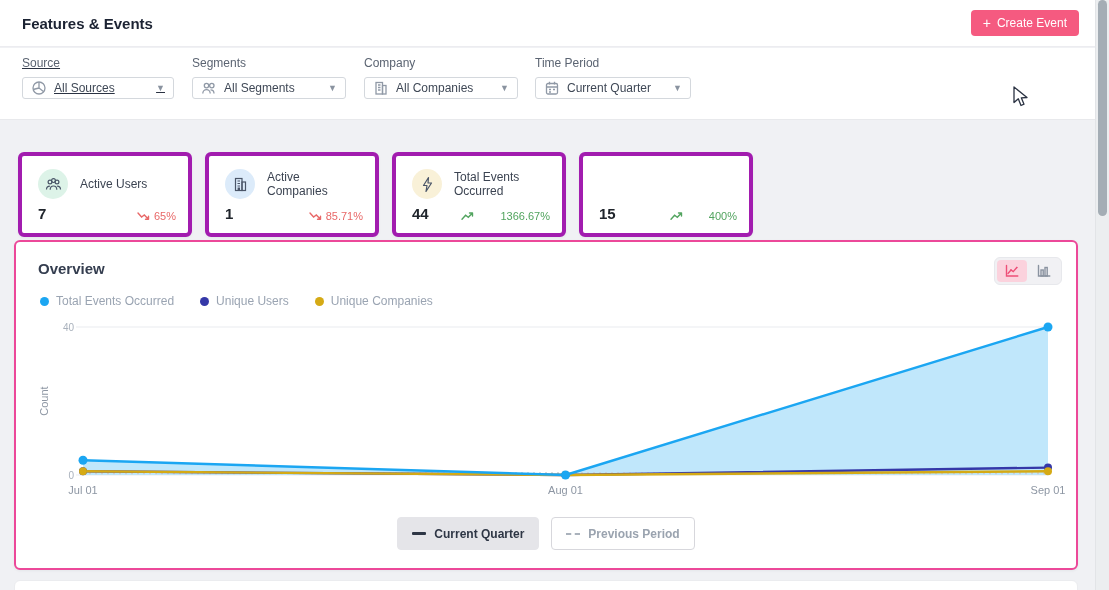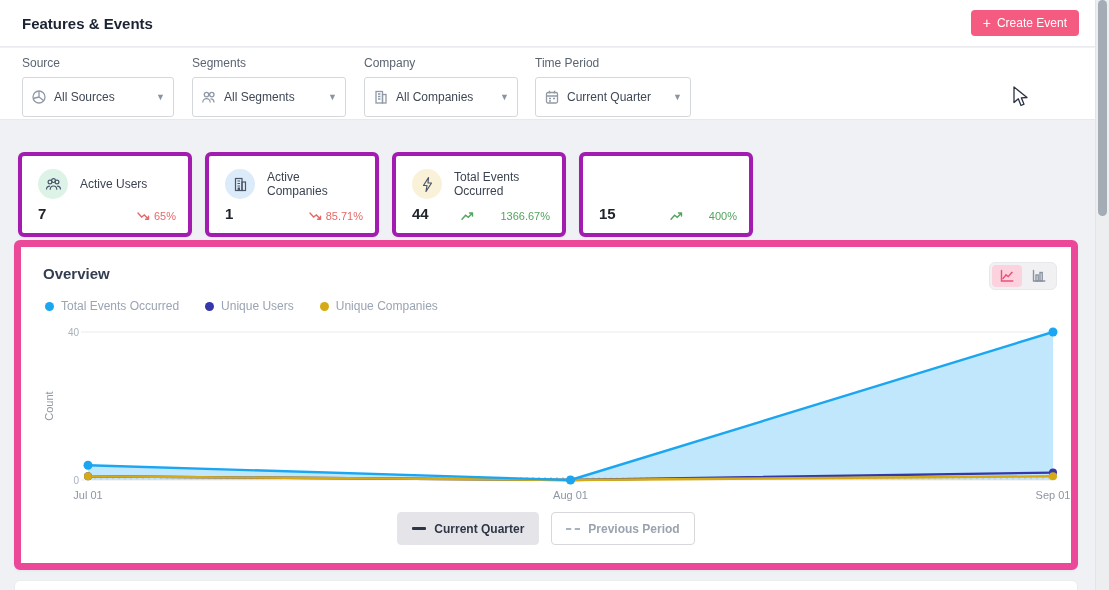--- a/index.html
+++ b/index.html
@@ -24,21 +24,21 @@
   }
   .create-btn .plus { font-size:14px; line-height:1; }
   
   .filterbar {
     position:absolute; left:0; top:48px; width:1095px; height:72px;
     background:#fff; border-bottom:1px solid #e8e9ec;
   }
   .filter-group { position:absolute; top:8px; }
   .filter-label { font-size:12px; color:#5b6472; margin-bottom:7px; }
   .dropdown {
-    height:40px; background:#fff; border:1px solid #d4d8dd; border-radius:3px;
+    height:22px; background:#fff; border:1px solid #d4d8dd; border-radius:3px;
     display:flex; align-items:center; padding:0 8px; cursor:pointer; gap:7px;
   }
   .dropdown .dd-value { font-size:12px; color:#3f4856; flex:1; }
   .dropdown .caret { color:#8a93a0; font-size:9px; }
   .f-icon { width:16px; height:16px; flex:none; }
   .f-icon svg { display:block; }
   
   .stat-card {
     position:absolute; top:152px; width:174px; height:85px; background:#fff;
     border:4px solid #a21caf; border-radius:6px;
@@ -58,21 +58,21 @@
     position:absolute; left:16px; right:12px; bottom:11px;
     display:flex; align-items:flex-end; justify-content:space-between;
   }
   .stat-value { font-size:15px; font-weight:700; color:#20252c; }
   .trend { display:flex; align-items:center; gap:4px; font-size:11px; }
   .trend.down { color:#e86868; }
   .trend.up   { color:#52a45f;gap:26px; }
   
   .overview-card {
     position:absolute; left:14px; top:240px; width:1064px; height:330px;
-    background:#fff; border:7px solid #ec4899; border-radius:6px;
+    background:#fff; border:2px solid #ec4899; border-radius:6px;
     box-shadow:0 1px 3px rgba(20,30,50,.05);
   }
   .overview-title { position:absolute; left:22px; top:18px; font-size:15px; font-weight:700; color:#343d4f; }
   .chart-toggle {
     position:absolute; right:14px; top:15px; background:#f1f1f4; border:1px solid #e7e8ec;
     border-radius:6px; padding:2px; display:flex; gap:2px;
   }
   .toggle-btn {
     width:30px; height:22px; border:none; border-radius:4px; background:transparent;
     display:flex; align-items:center; justify-content:center; cursor:pointer;
@@ -119,21 +119,21 @@
 <div class="topbar">
   <div class="page-title">Features &amp; Events</div>
   <button class="create-btn">
     <span class="plus">+</span>
     <span>Create Event</span>
   </button>
 </div>
 
 <div class="filterbar">
 
-  <div class="filter-group" style="left:22px;">
+  <div class="filter-group" style="left:22px;text-decoration:underline;">
     <div class="filter-label">Source</div>
     <div class="dropdown" style="width:152px;">
       <span class="f-icon">
         <svg width="16" height="16" viewBox="0 0 16 16" fill="none" stroke="#9099a6" stroke-width="1.3">
           <circle cx="8" cy="8" r="6"></circle>
             <path d="M8 2 V8 L12.4 11.6 M2.2 9.5 L8 8"></path>
         </svg>
       </span>
       <span class="dd-value">All Sources</span>
       <span class="caret">▼</span>

